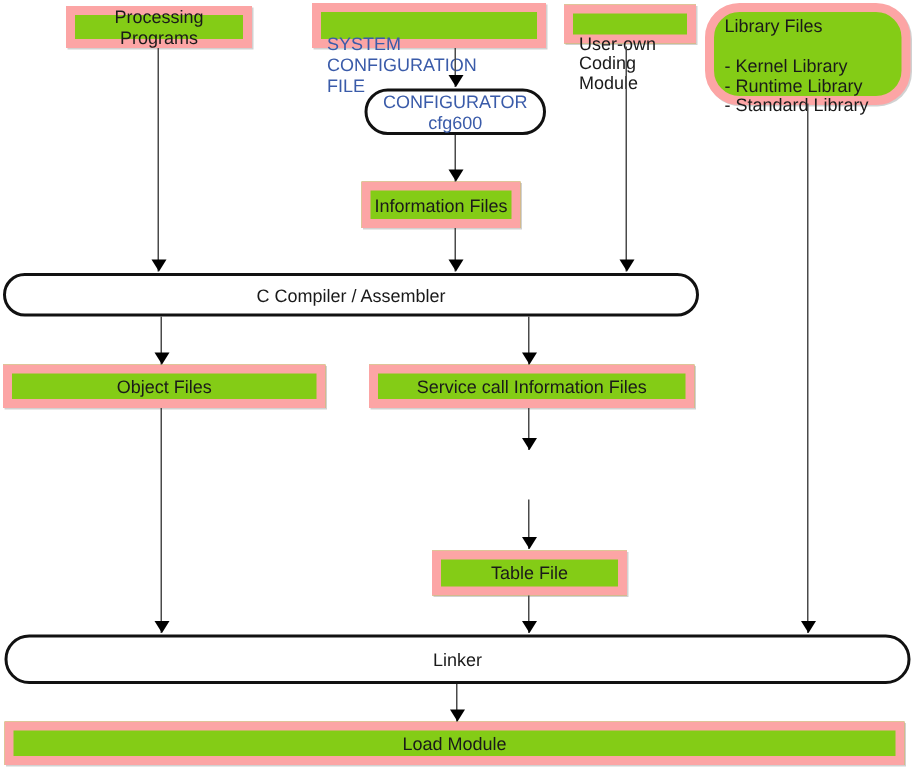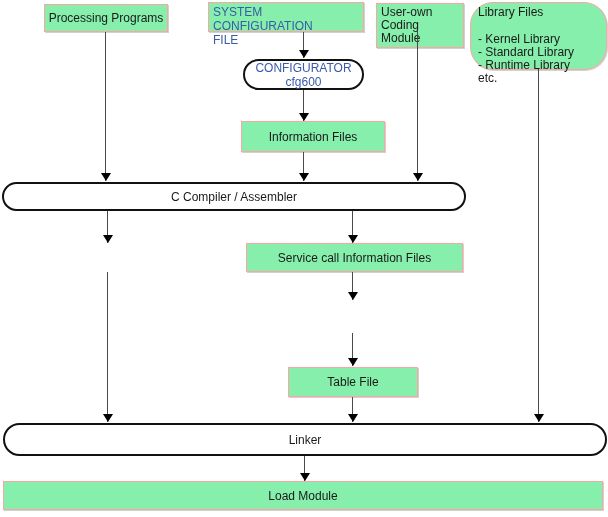--- a/index.html
+++ b/index.html
@@ -9,22 +9,22 @@
     position: relative;
     width: 608px;
     height: 517px;
     background: #ffffff;
     overflow: hidden;
     font-size: 12px;
     color: #1a1a1a;
   }
   .rect {
     position: absolute;
-    background: #86efac;
-    border: 1px solid #fca5a5;
+    background: #84cc16;
+    border: 6px solid #fca5a5;
     box-shadow: 1px 1px 0 rgba(0,0,0,0.18);
   }
   .center {
     display: flex;
     align-items: center;
     justify-content: center;
     text-align: center;
   }
   .stadium {
     position: absolute;
@@ -34,21 +34,21 @@
   }
   .stack {
     display: flex;
     flex-direction: column;
     align-items: center;
     justify-content: center;
     line-height: 14px;
     text-align: center;
   }
   .leftpad {
-    padding: 2px 2px 0 4px;
+    padding: 14px 2px 0 4px;
     line-height: 14px;
   }
   .blue { color: #3A5BA9; }
   .line { display: block; }
   .arrow {
     position: absolute;
     width: 1px;
     background: #4a4a4a;
   }
   .arrow::after {
@@ -72,48 +72,50 @@
 
   <div class="rect center" style="left:44px; top:4px; width:124px; height:28px;">
     <span>Processing Programs</span>
   </div>
 
   <div class="rect leftpad blue" style="left: 208px; top: 2px; width: 156px; height: 30px; color: rgb(58, 91, 169);">
     <span class="line">SYSTEM CONFIGURATION</span>
     <span class="line">FILE</span>
   </div>
 
-  <div class="rect leftpad" style="left:376px; top:3px; width:88px; height:45px; line-height:13px;">
+  <div class="rect leftpad" style="left:376px; top:3px; width:88px; height:26px; line-height:13px;">
     <span class="line">User-own</span>
     <span class="line">Coding Module</span>
   </div>
 
   <div class="rect" style="left:470px; top:2px; width:137px; height:68px; padding:3px 2px 0 7px;border-radius:23px;">
     <span class="lib-line">Library Files</span>
     <span class="lib-items">
       <span class="lib-line">- Kernel Library</span>
+      <span class="lib-line">- Runtime Library</span>
       <span class="lib-line">- Standard Library</span>
-      <span class="lib-line">- Runtime Library</span>
     </span>
-    <span class="lib-line">etc.</span>
   </div>
 
   <div class="stadium stack blue" style="left: 243px; top: 59px; width: 121px; height: 31px; color: rgb(58, 91, 169);">
     <span class="line">CONFIGURATOR</span>
     <span class="line">cfg600</span>
   </div>
 
-  <div class="rect center" style="left:241px; top:121px; width:144px; height:31px;">
+  <div class="rect center" style="left:241px; top:121px; width:106px; height:31px;">
     <span>Information Files</span>
   </div>
 
   <div class="stadium center" style="left:2px; top:182px; width:464px; height:29px;">
     <span>C Compiler / Assembler</span>
   </div>
 
+  <div class="rect center" style="left:2px; top:243px; width:215px; height:29px;">
+    <span>Object Files</span>
+  </div>
 
   <div class="rect center" style="left:246px; top:243px; width:217px; height:29px;">
     <span>Service call Information Files</span>
   </div>
 
 
   <div class="rect center" style="left:288px; top:367px; width:130px; height:30px;">
     <span>Table File</span>
   </div>
 

